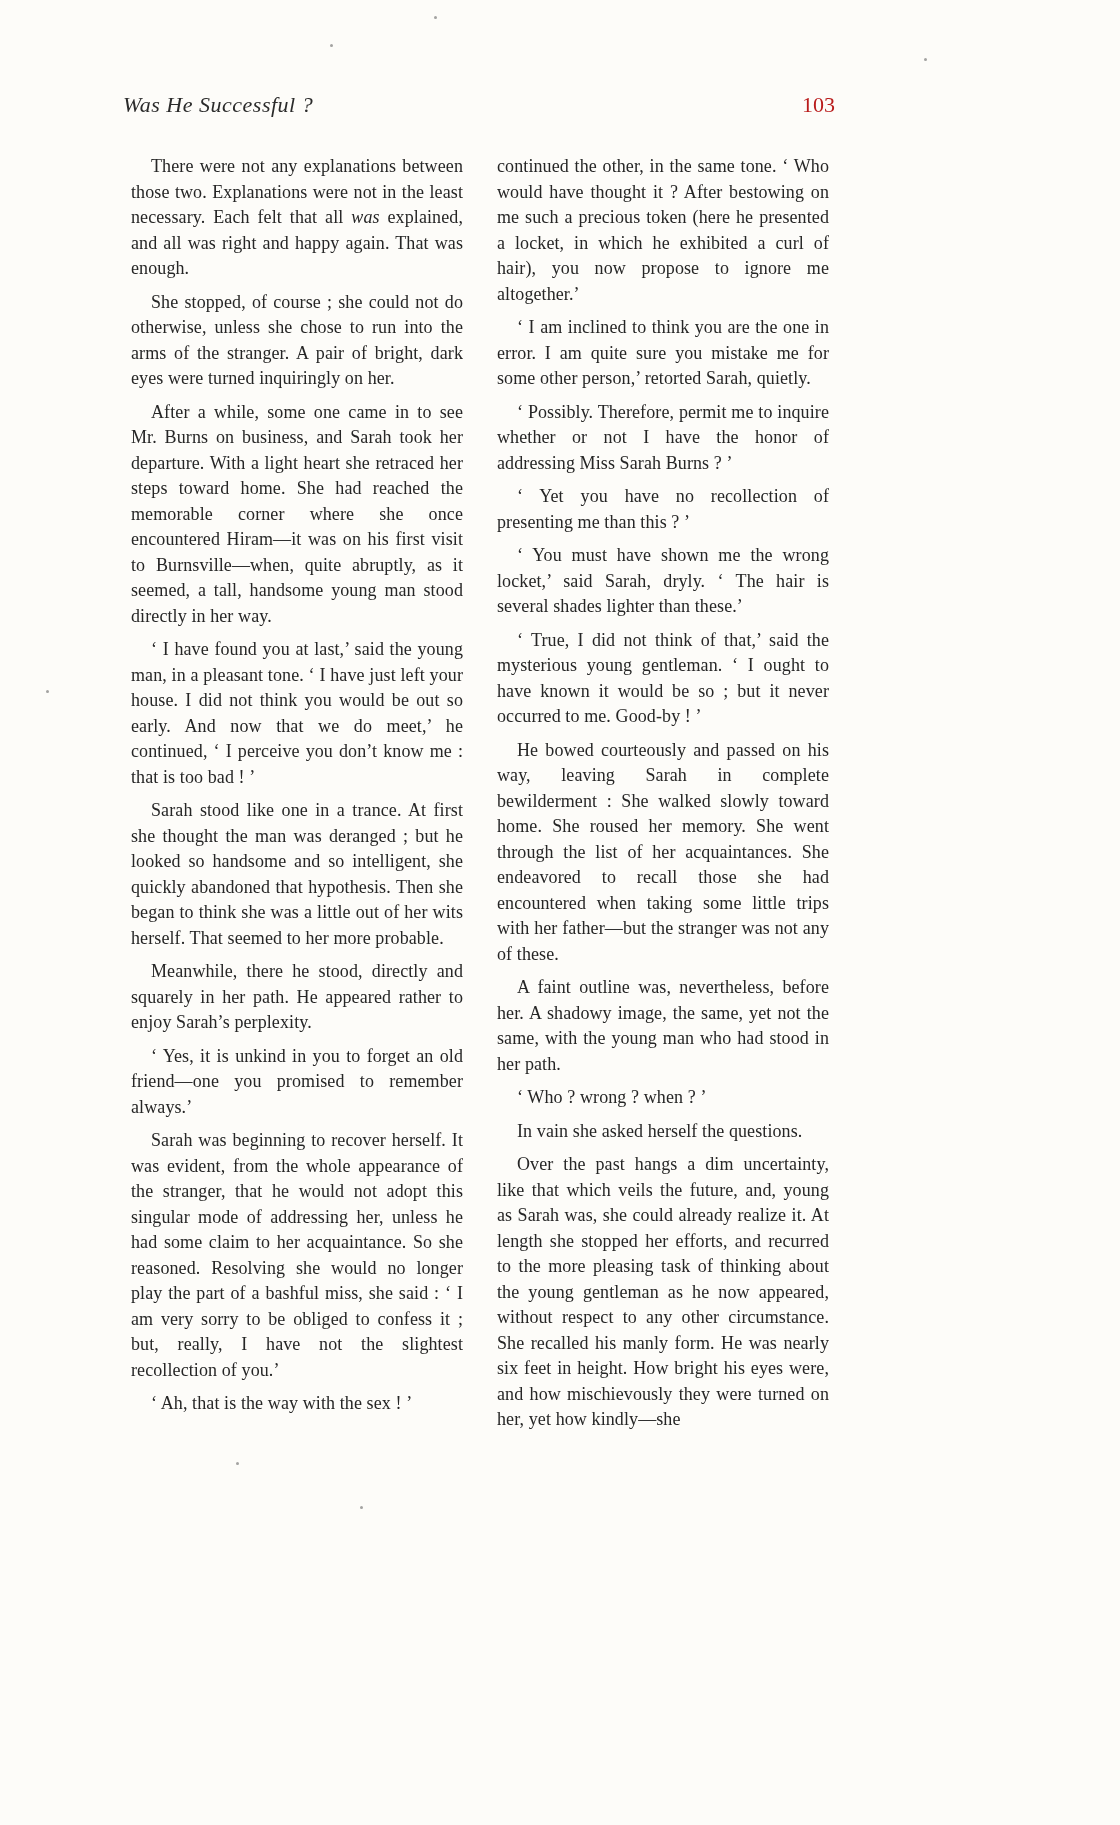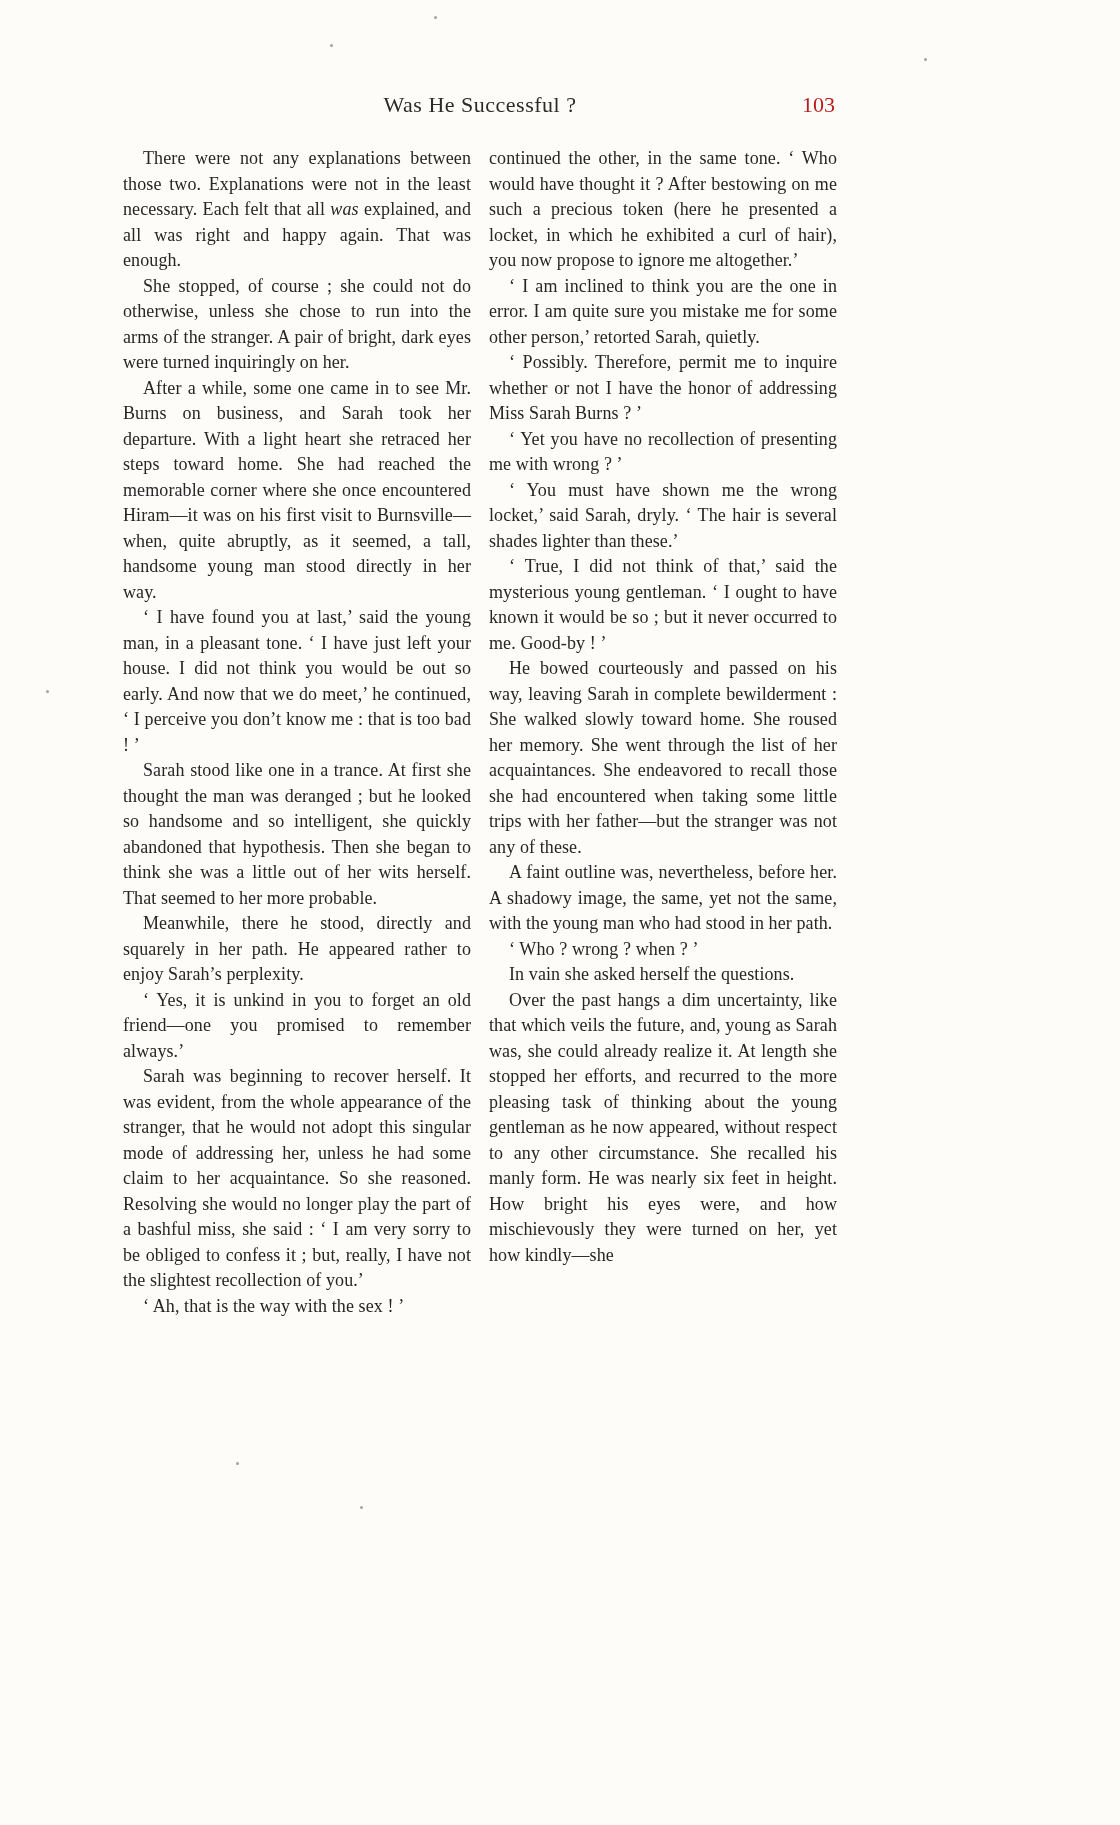--- a/index.html
+++ b/index.html
@@ -24,42 +24,42 @@
     width: 714px;
   }
   .running-head {
     position: relative;
     height: 34px;
     margin-bottom: 20px;
   }
   .head-title {
     position: absolute;
     left: 0; right: 0;
-    text-align: center;
+    font-style: italic;
     font-size: 22px;
     letter-spacing: 0.5px;
     color: #2b2b2b;
   }
   .page-num {
     position: absolute;
     right: 2px;
     top: 0;
     font-size: 22px;
     color: #b91c1c;
   }
   .columns {
     display: flex;
     gap: 18px;
     font-size: 18px;
     line-height: 25.5px;
     text-align: justify;
     letter-spacing: 0.1px;
   }
   .col { flex: 1 1 0; min-width: 0; }
-  .para { margin: 0; text-indent: 20px; }
+  .para { margin: 8px; text-indent: 20px; }
   .para.no-indent { text-indent: 0; }
   .speck {
     position: absolute;
     background: #4a4a4a;
     border-radius: 50%;
     opacity: 0.5;
   }
 </style>
 </head>
 <body>
@@ -89,21 +89,21 @@
           <p class="para">Sarah stood like one in a trance. At first she thought the man was deranged ; but he looked so handsome and so intelligent, she quickly abandoned that hypothesis. Then she began to think she was a little out of her wits herself. That seemed to her more probable.</p>
           <p class="para">Meanwhile, there he stood, directly and squarely in her path. He appeared rather to enjoy Sarah’s perplexity.</p>
           <p class="para">‘ Yes, it is unkind in you to forget an old friend—one you promised to remember always.’</p>
           <p class="para">Sarah was beginning to recover herself. It was evident, from the whole appearance of the stranger, that he would not adopt this singular mode of addressing her, unless he had some claim to her acquaintance. So she reasoned. Resolving she would no longer play the part of a bashful miss, she said : ‘ I am very sorry to be obliged to confess it ; but, really, I have not the slightest recollection of you.’</p>
           <p class="para">‘ Ah, that is the way with the sex ! ’</p>
         </div>
       <div class="col">
           <p class="para no-indent">continued the other, in the same tone. ‘ Who would have thought it ?  After bestowing on me such a precious token (here he presented a locket, in which he exhibited a curl of hair), you now propose to ignore me altogether.’</p>
           <p class="para">‘ I am inclined to think you are the one in error. I am quite sure you mistake me for some other person,’ retorted Sarah, quietly.</p>
           <p class="para">‘ Possibly. Therefore, permit me to inquire whether or not I have the honor of addressing Miss Sarah Burns ? ’</p>
-          <p class="para">‘ Yet you have no recollection of presenting me with wrong ? ’</p>
+          <p class="para">‘ Yet you have no recollection of presenting me than this ? ’</p>
           <p class="para">‘ You must have shown me the wrong locket,’ said Sarah, dryly. ‘ The hair is several shades lighter than these.’</p>
           <p class="para">‘ True, I did not think of that,’ said the mysterious young gentleman. ‘ I ought to have known it would be so ; but it never occurred to me. Good-by ! ’</p>
           <p class="para">He bowed courteously and passed on his way, leaving Sarah in complete bewilderment : She walked slowly toward home. She roused her memory. She went through the list of her acquaintances. She endeavored to recall those she had encountered when taking some little trips with her father—but the stranger was not any of these.</p>
           <p class="para">A faint outline was, nevertheless, before her. A shadowy image, the same, yet not the same, with the young man who had stood in her path.</p>
           <p class="para">‘ Who ? wrong ? when ? ’</p>
           <p class="para">In vain she asked herself the questions.</p>
           <p class="para">Over the past hangs a dim uncertainty, like that which veils the future, and, young as Sarah was, she could already realize it. At length she stopped her efforts, and recurred to the more pleasing task of thinking about the young gentleman as he now appeared, without respect to any other circumstance. She recalled his manly form. He was nearly six feet in height. How bright his eyes were, and how mischievously they were turned on her, yet how kindly—she</p>
         </div>
     </div>
 

